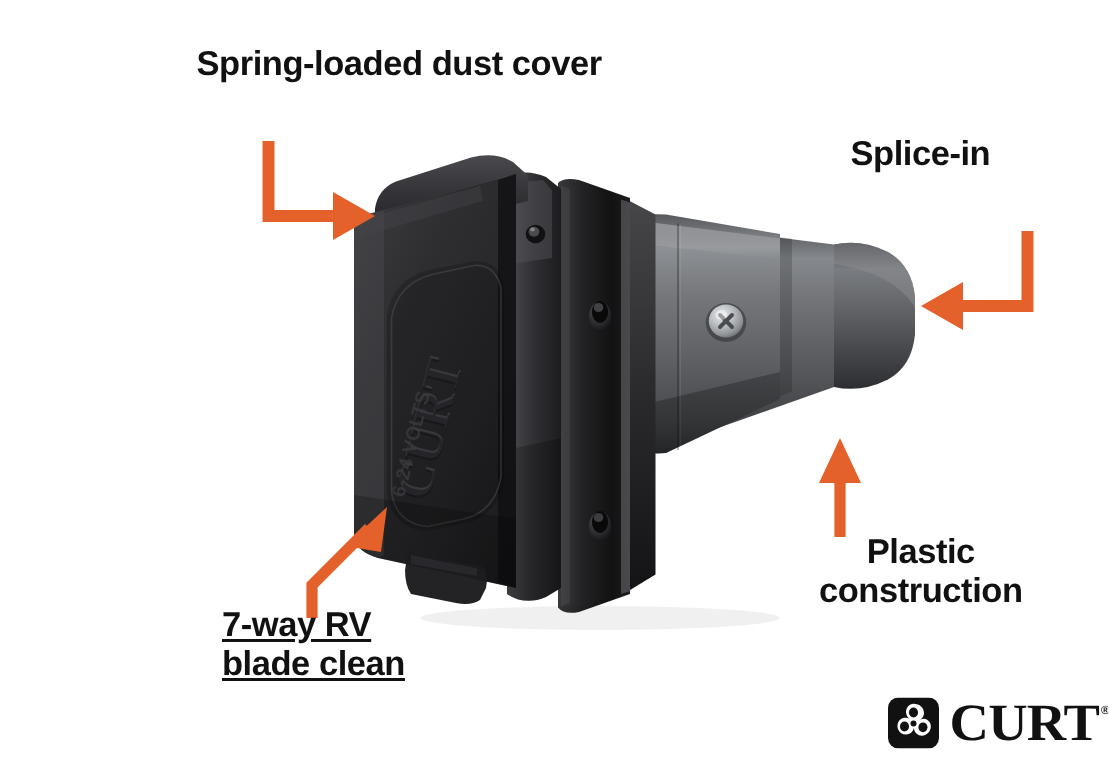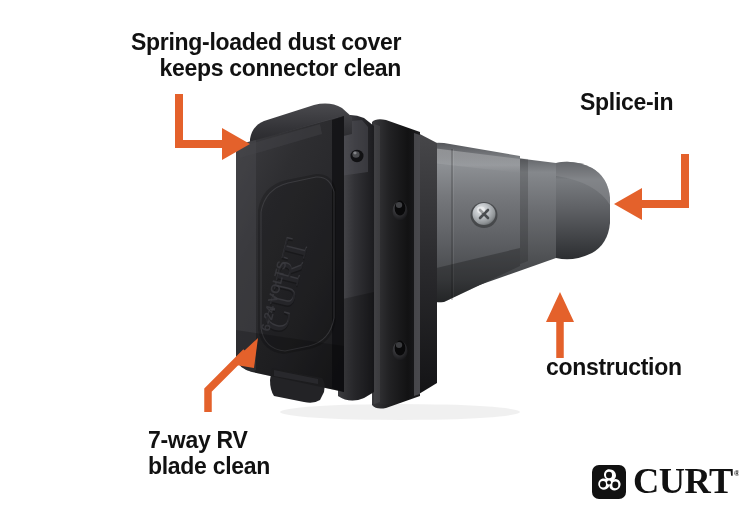--- a/index.html
+++ b/index.html
@@ -27,23 +27,23 @@
     color: #111111;
     font-size: 23px;
     line-height: 1.12;
     letter-spacing: -0.3px;
     white-space: nowrap;
   }
   .callout .l { display: block; }
   .ca-center { text-align: center; }
   .ca-left   { text-align: left; }
 
-  #callout-dustcover { left: 131px; top: 30px;  text-align: right; }
-  #callout-splice    { left: 580px; top: 90px;  text-align: center; }
-  #callout-blade     { left: 148px; top: 428px; text-align: left;   }
+  #callout-dustcover { left: 131px; top: 30px;  text-align: center; }
+  #callout-splice    { left: 567px; top: 90px;  text-align: center; }
+  #callout-blade     { left: 148px; top: 404px; text-align: left; text-decoration: underline;   }
   #callout-plastic   { left: 546px; top: 355px; text-align: center; }
 
   
   .arrow-svg {
     position: absolute;
     overflow: visible;
   }
 
   
   #product {
@@ -279,33 +279,33 @@
     <path d="M60 2 L56 32 L32 28 Z" fill="#E4612B"></path>
   </svg>
 
   <svg class="arrow-svg" style="left:540px; top:292px;" width="40" height="68" viewBox="0 0 40 68">
     <path d="M20 66 L20 22" fill="none" stroke="#E4612B" stroke-width="7.5" stroke-linecap="butt"></path>
     <path d="M20 0 L34 30 L6 30 Z" fill="#E4612B"></path>
   </svg>
 
   <div class="callout ca-center" id="callout-dustcover">
     <span class="l">Spring-loaded dust cover</span>
-    <span class="l">keeps connector clean</span>
   </div>
 
   <div class="callout ca-center" id="callout-splice">
     <span class="l">Splice-in</span>
   </div>
 
   <div class="callout ca-left" id="callout-blade">
     <span class="l">7-way RV</span>
     <span class="l">blade clean</span>
   </div>
 
   <div class="callout ca-center" id="callout-plastic">
+    <span class="l">Plastic</span>
     <span class="l">construction</span>
   </div>
 
   <div id="curt-logo">
     <svg id="curt-mark" width="34" height="34" viewBox="0 0 34 34">
       <rect x="0" y="0" width="34" height="34" rx="7" ry="7" fill="#111111"></rect>
 
       <g fill="#ffffff">
         <path d="M17 4.2
                  C 21.2 4.2 24.0 7.0 24.0 10.4

